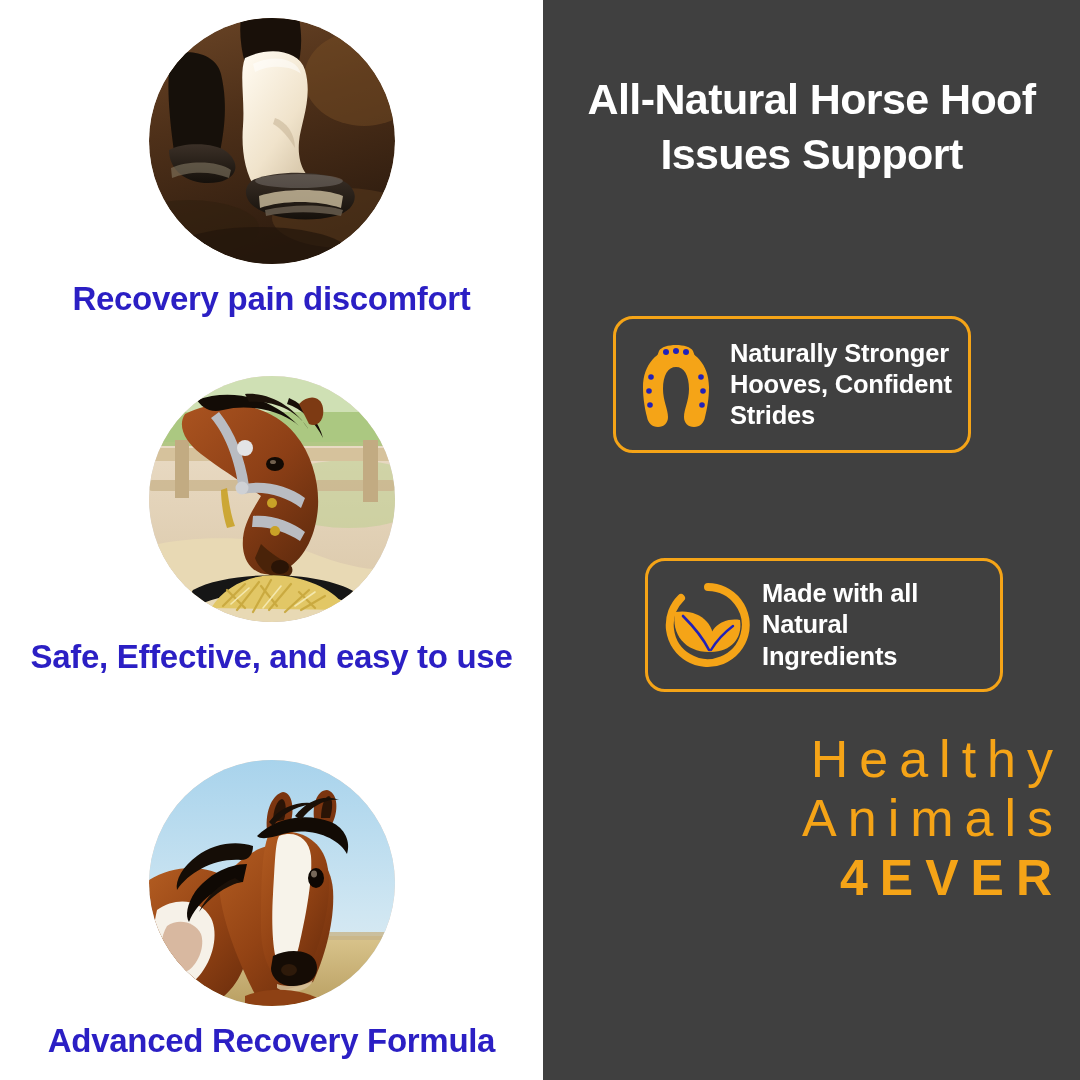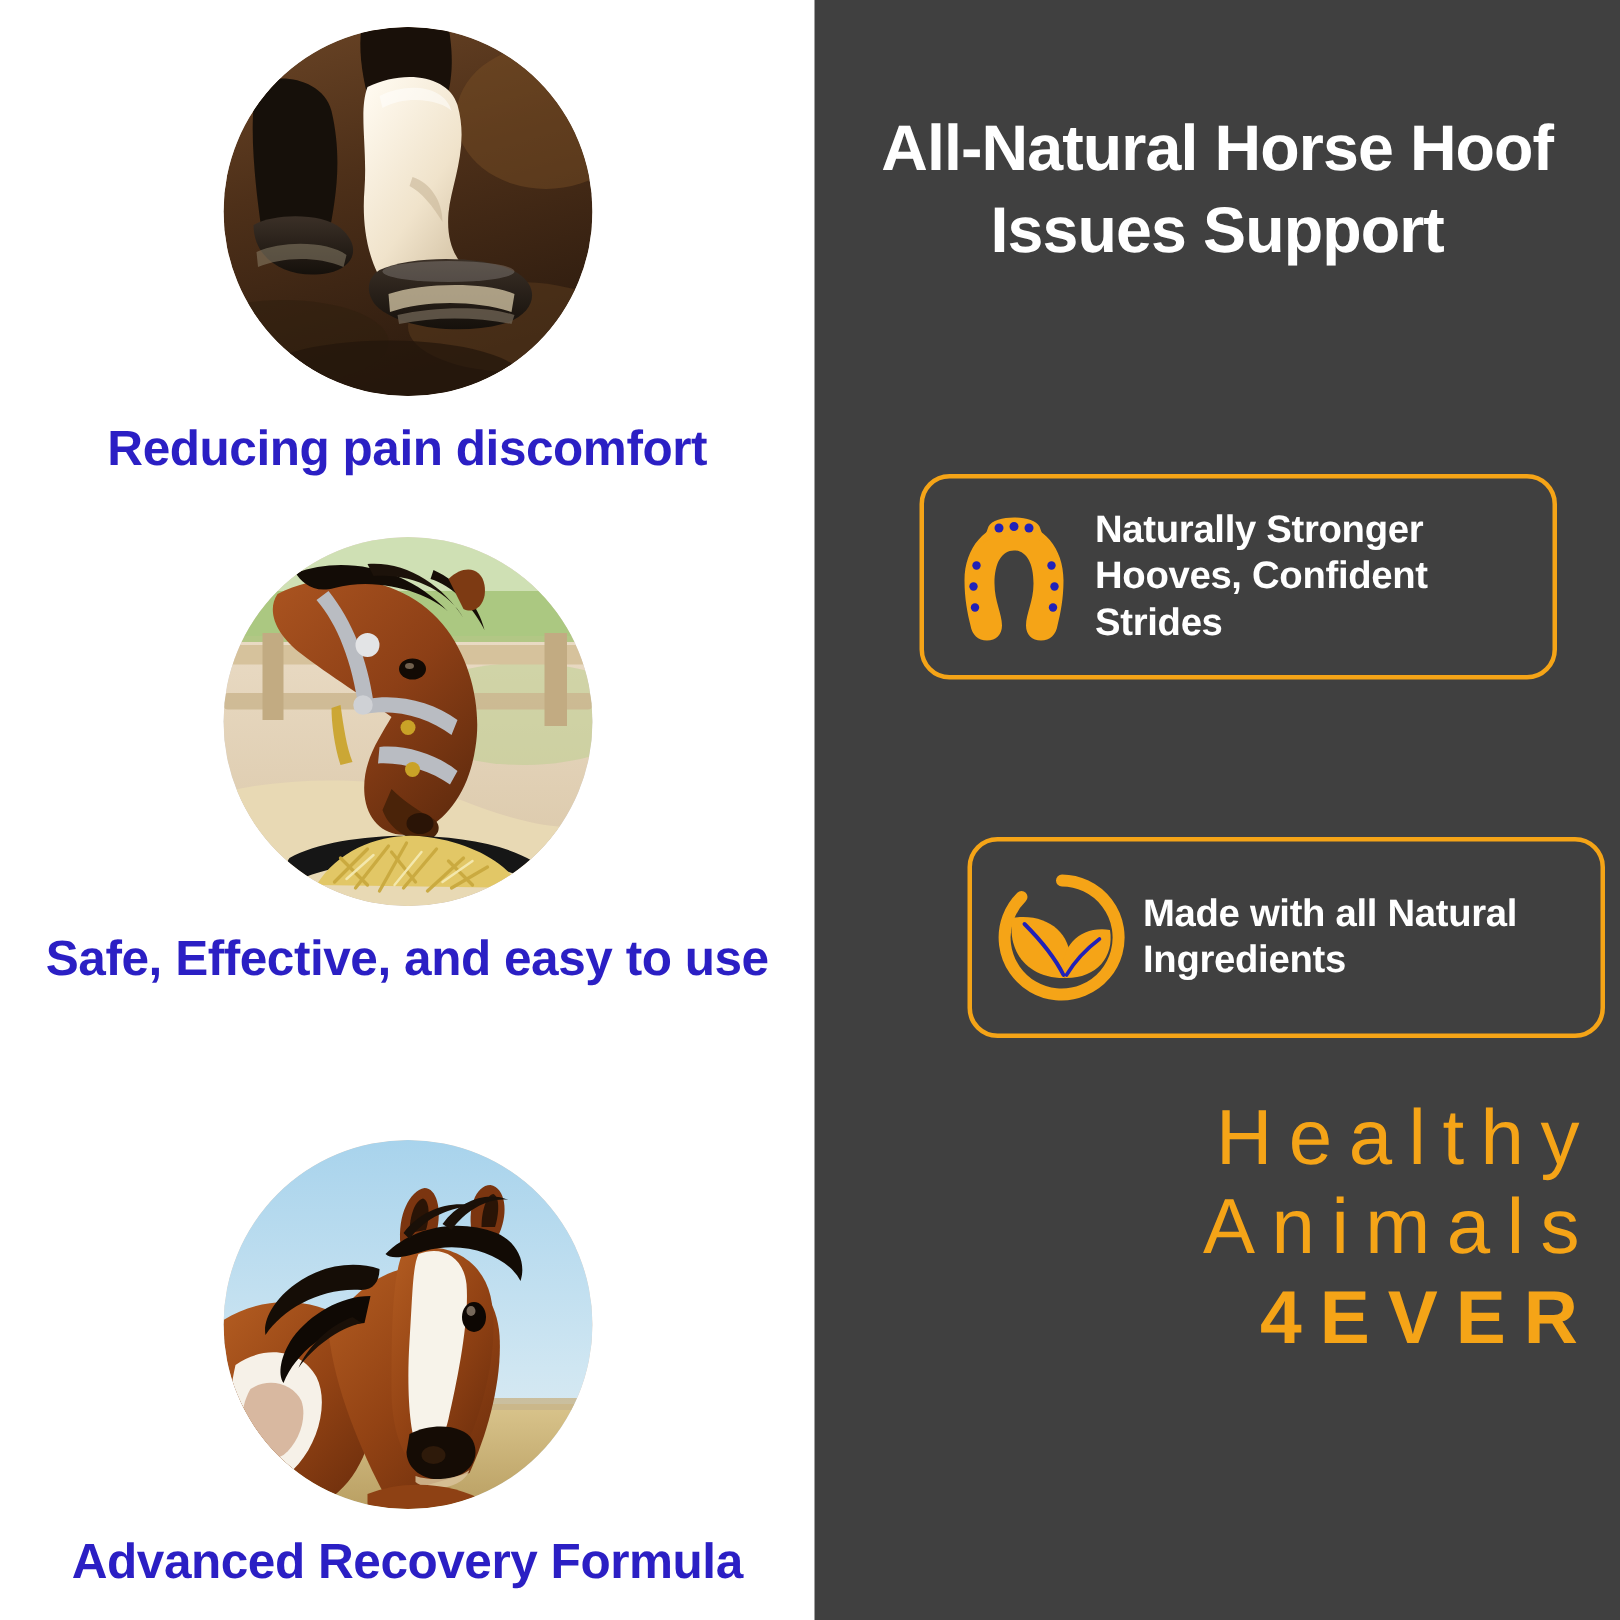--- a/index.html
+++ b/index.html
@@ -9,21 +9,21 @@
     font-family:"Liberation Sans","DejaVu Sans",sans-serif;
     -webkit-font-smoothing:antialiased;
   }
   .page{position:relative;width:1080px;height:1080px;background:#fff;}
 
   
   .left-col{position:absolute;left:0;top:0;width:543px;height:1080px;background:#ffffff;}
 
   .feature{position:absolute;left:0;width:543px;text-align:center;}
   .f1{top:18px;}
-  .f2{top:358px;text-align:center;}
+  .f2{top:376px;text-align:center;}
   .f3{top:760px;}
 
   .photo-circle{
     width:246px;height:246px;border-radius:50%;
     margin:0 auto;overflow:hidden;display:block;
     background:#d8d2cb;
   }
   .photo-circle svg{display:block;width:246px;height:246px;}
 
   .caption{
@@ -43,21 +43,21 @@
   }
 
   .headline{
     position:absolute;left:28px;top:72px;width:481px;
     text-align:center;color:#ffffff;
     font-size:43px;font-weight:700;line-height:1.28;
     letter-spacing:-0.6px;
   }
 
   .badge{
-    position:absolute;left:70px;width:425px;
+    position:absolute;left:70px;width:358px;
     border:3px solid #F5A417;border-radius:20px;
     box-sizing:border-box;
     display:flex;align-items:center;
     padding:12px 16px 12px 14px;
   }
   .badge-1{top:316px;height:137px;}
   .badge-2{top:558px;height:134px;margin-left:32px;}
 
   .badge-icon{flex:0 0 auto;width:92px;height:100px;display:flex;align-items:center;justify-content:center;}
   .badge-icon svg{display:block;}
@@ -135,21 +135,21 @@
 
             <path d="M126 100 C138 104 146 116 146 130 C140 120 132 110 124 106 Z" fill="#c8b697" opacity=".6"></path>
 
             <path d="M104 162 C126 152 176 152 196 164 C212 174 208 192 186 198 C156 206 116 200 102 186 C94 177 96 167 104 162 Z" fill="url(#hoofd)"></path>
             <path d="M110 178 C134 170 176 170 194 178 L192 190 C168 182 134 182 111 190 Z" fill="#d8c9a8" opacity=".75"></path>
             <path d="M116 192 C142 186 176 186 194 192 L192 198 C168 193 140 193 117 198 Z" fill="#6d6152" opacity=".8"></path>
             <ellipse cx="150" cy="163" rx="44" ry="7" fill="#ffffff" opacity=".18"></ellipse>
           </g>
         </svg>
       </div>
-      <div class="caption">Reducing pain discomfort</div>
+      <div class="caption">Recovery pain discomfort</div>
     </div>
 
     <div class="feature f2">
       <div class="photo-circle">
         <svg viewBox="0 0 246 246" xmlns="http://www.w3.org/2000/svg">
           <defs>
             <clipPath id="c2">
                 <circle cx="123" cy="123" r="123"></circle>
               </clipPath>
             <linearGradient id="bay" x1="0.1" y1="0" x2="0.9" y2="1">

